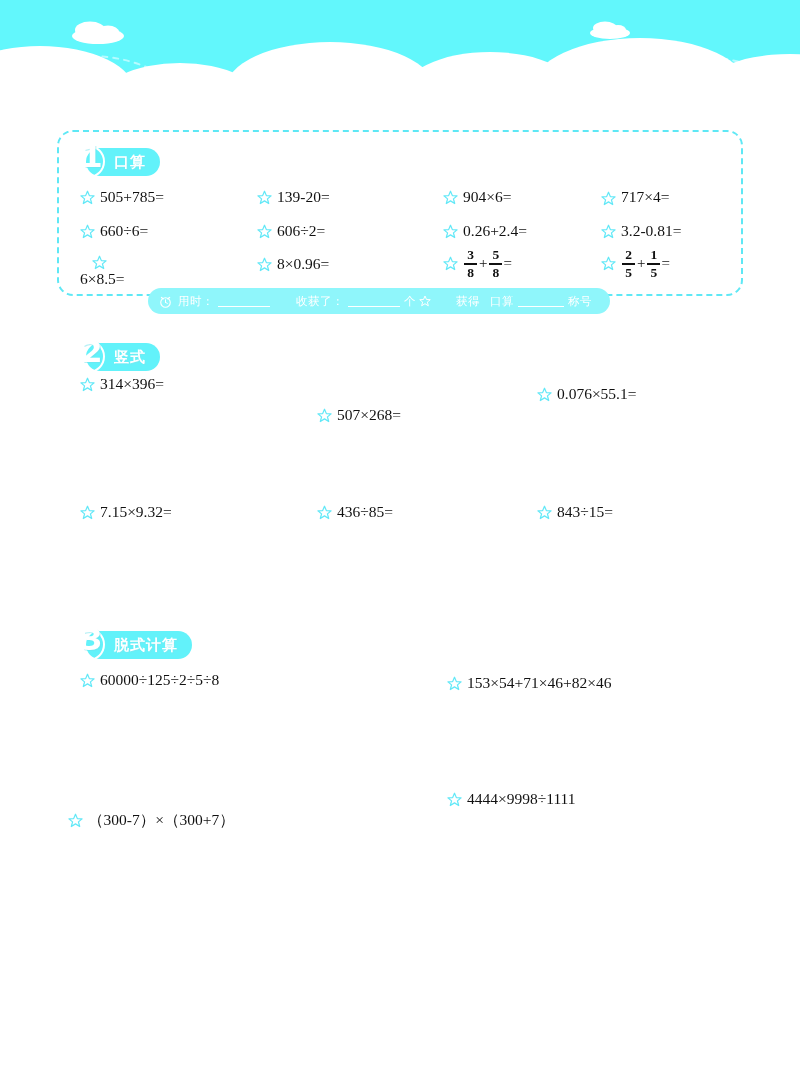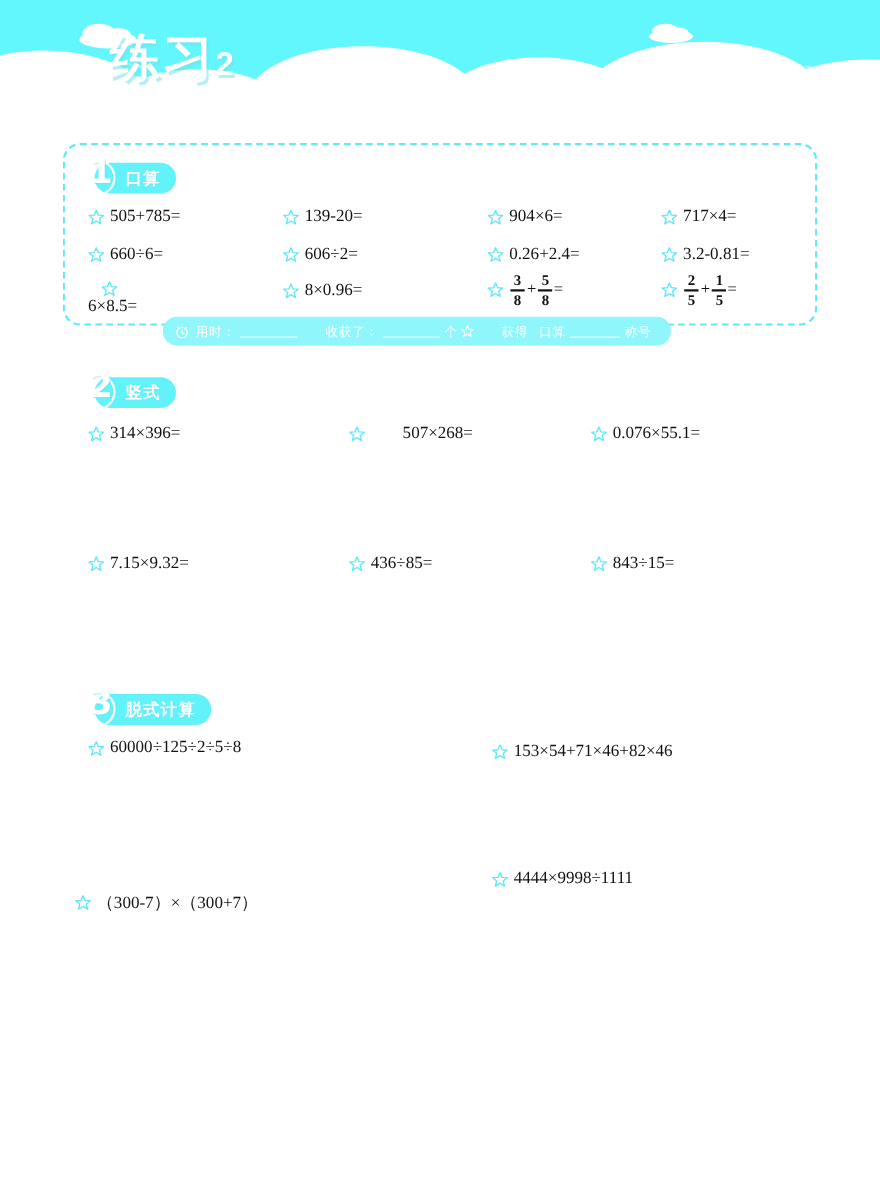--- a/index.html
+++ b/index.html
@@ -209,23 +209,20 @@
     <g fill="#ffffff">
       <rect x="0" y="108" width="800" height="24"></rect>
       <ellipse cx="40" cy="92" rx="95" ry="46"></ellipse>
       <ellipse cx="180" cy="103" rx="82" ry="40"></ellipse>
       <ellipse cx="330" cy="90" rx="105" ry="48"></ellipse>
       <ellipse cx="490" cy="96" rx="90" ry="44"></ellipse>
       <ellipse cx="640" cy="88" rx="108" ry="50"></ellipse>
       <ellipse cx="790" cy="98" rx="95" ry="44"></ellipse>
     </g>
   </svg>
-  <div class="title">
-    <span>练习</span><span class="num">2</span>
-  </div>
 </div>
 
 <div class="dashed-box"></div>
 
 <div class="badge" style="left:72px; top:148px;">
   <div class="badge-pill">
     <span class="badge-label">口算</span>
   </div>
   <div class="badge-circle"></div>
   <div class="badge-num">1</div>
@@ -242,21 +239,21 @@
       <polygon points="12,2 15,9 22.5,9.4 16.7,14.2 18.7,21.6 12,17.4 5.3,21.6 7.3,14.2 1.5,9.4 9,9" fill="none" stroke="#62e8f7" stroke-width="2" stroke-linejoin="round"></polygon>
     </svg>
   <span class="ptext">139-20=</span>
 </div>
 <div class="prob" style="left:443px; top:188px;">
   <svg class="star" viewBox="0 0 24 24">
       <polygon points="12,2 15,9 22.5,9.4 16.7,14.2 18.7,21.6 12,17.4 5.3,21.6 7.3,14.2 1.5,9.4 9,9" fill="none" stroke="#62e8f7" stroke-width="2" stroke-linejoin="round"></polygon>
     </svg>
   <span class="ptext">904×6=</span>
 </div>
-<div class="prob" style="left:601px; top:188px;">
+<div class="prob" style="left:601px; top:188px;align-items:flex-end;">
   <svg class="star" viewBox="0 0 24 24">
       <polygon points="12,2 15,9 22.5,9.4 16.7,14.2 18.7,21.6 12,17.4 5.3,21.6 7.3,14.2 1.5,9.4 9,9" fill="none" stroke="#62e8f7" stroke-width="2" stroke-linejoin="round"></polygon>
     </svg>
   <span class="ptext">717×4=</span>
 </div>
 
 <div class="prob" style="left:80px; top:222px;">
   <svg class="star" viewBox="0 0 24 24">
       <polygon points="12,2 15,9 22.5,9.4 16.7,14.2 18.7,21.6 12,17.4 5.3,21.6 7.3,14.2 1.5,9.4 9,9" fill="none" stroke="#62e8f7" stroke-width="2" stroke-linejoin="round"></polygon>
     </svg>
@@ -364,27 +361,27 @@
 </div>
 
 <div class="badge" style="left:72px; top:343px;">
   <div class="badge-pill">
     <span class="badge-label">竖式</span>
   </div>
   <div class="badge-circle"></div>
   <div class="badge-num">2</div>
 </div>
 
-<div class="prob" style="left:80px; top:385px;">
+<div class="prob" style="left:80px; top:375px;">
   <svg class="star" viewBox="0 0 24 24">
       <polygon points="12,2 15,9 22.5,9.4 16.7,14.2 18.7,21.6 12,17.4 5.3,21.6 7.3,14.2 1.5,9.4 9,9" fill="none" stroke="#62e8f7" stroke-width="2" stroke-linejoin="round"></polygon>
     </svg>
   <span class="ptext">314×396=</span>
 </div>
-<div class="prob" style="left:317px; top:385px;gap:29px;">
+<div class="prob" style="left:317px; top:406px;">
   <svg class="star" viewBox="0 0 24 24">
       <polygon points="12,2 15,9 22.5,9.4 16.7,14.2 18.7,21.6 12,17.4 5.3,21.6 7.3,14.2 1.5,9.4 9,9" fill="none" stroke="#62e8f7" stroke-width="2" stroke-linejoin="round"></polygon>
     </svg>
   <span class="ptext">507×268=</span>
 </div>
 <div class="prob" style="left:537px; top:385px;">
   <svg class="star" viewBox="0 0 24 24">
       <polygon points="12,2 15,9 22.5,9.4 16.7,14.2 18.7,21.6 12,17.4 5.3,21.6 7.3,14.2 1.5,9.4 9,9" fill="none" stroke="#62e8f7" stroke-width="2" stroke-linejoin="round"></polygon>
     </svg>
   <span class="ptext">0.076×55.1=</span>

